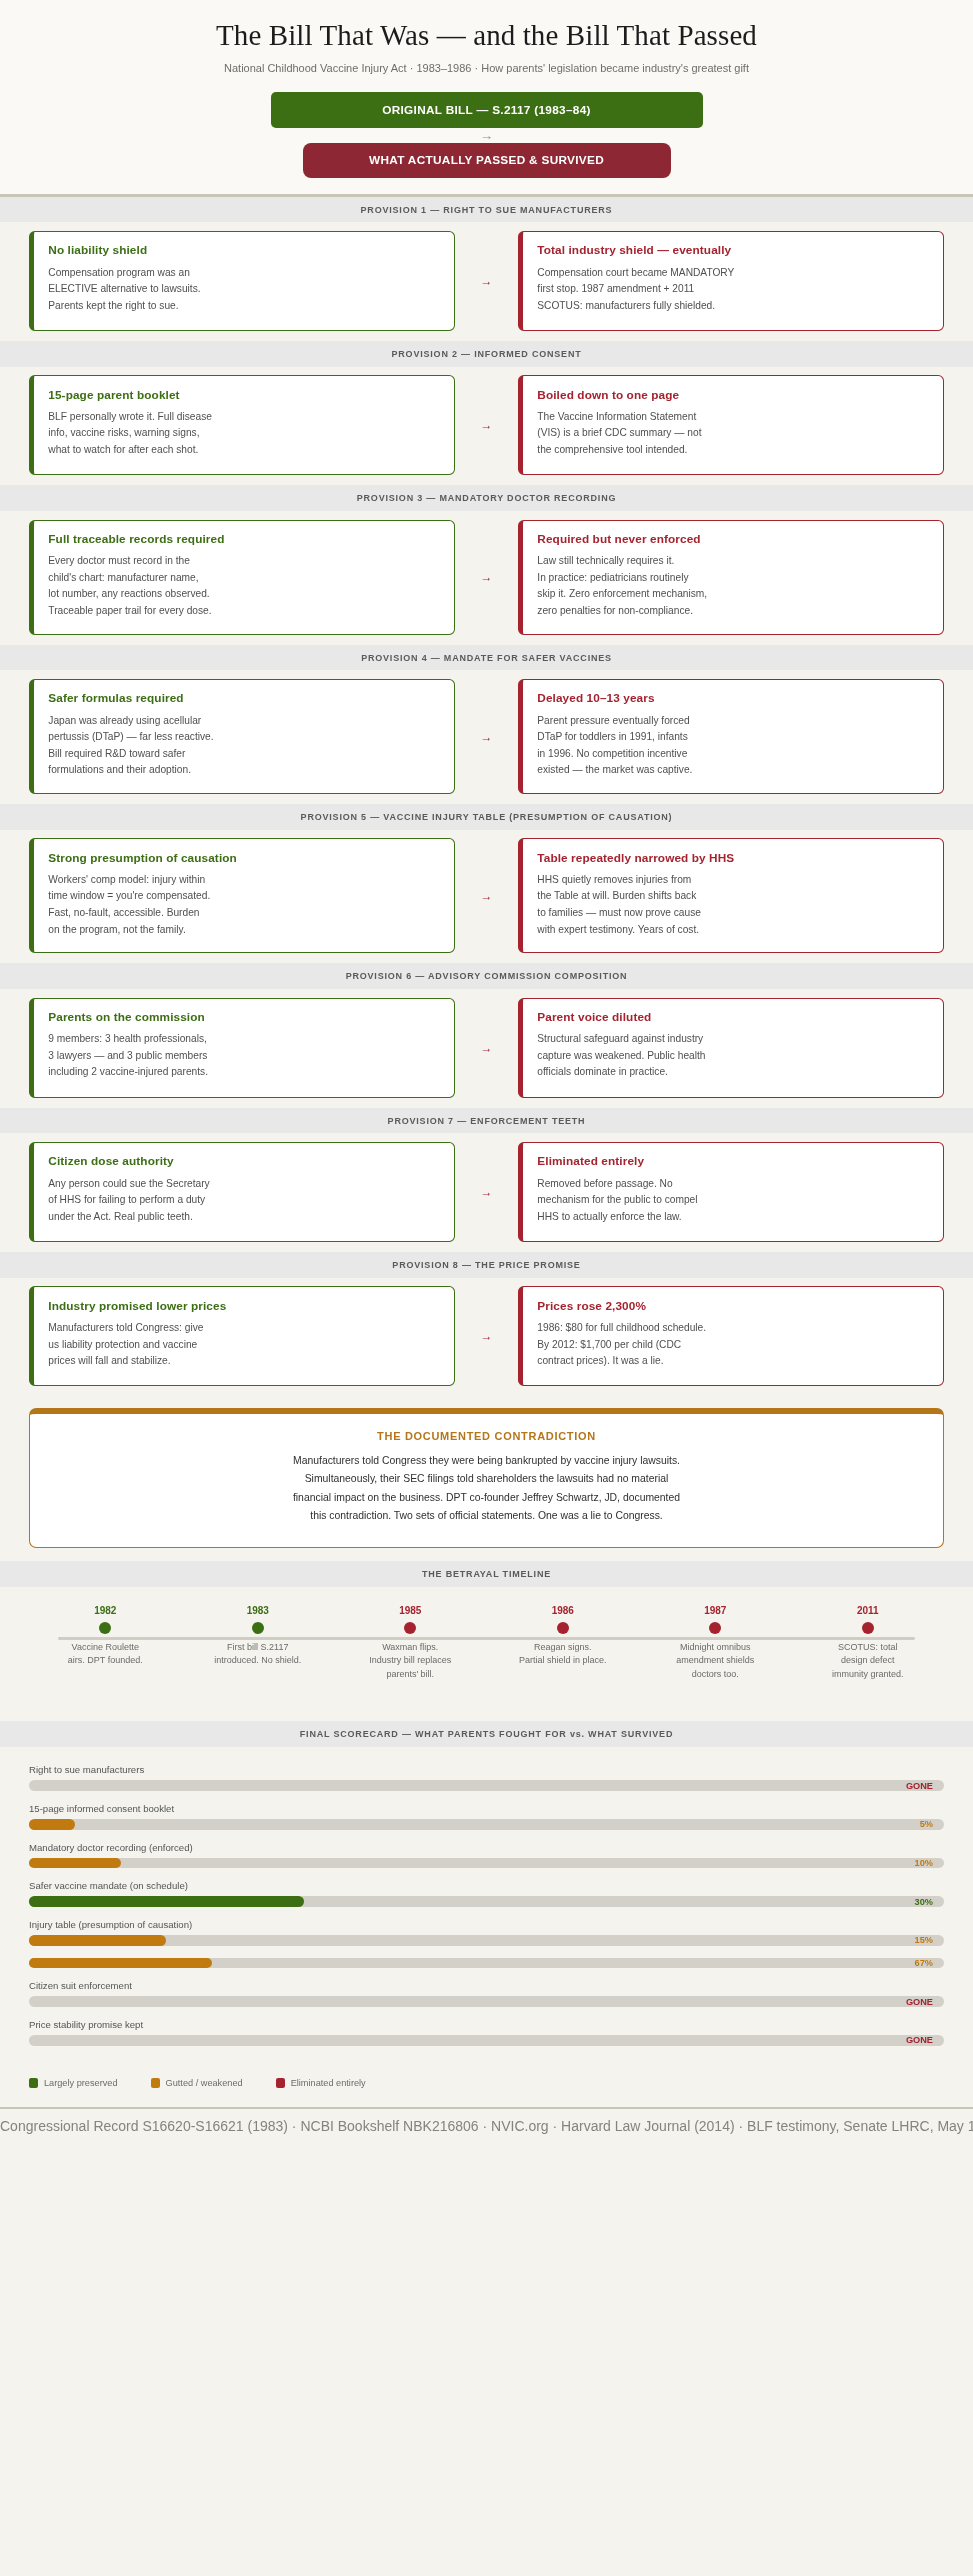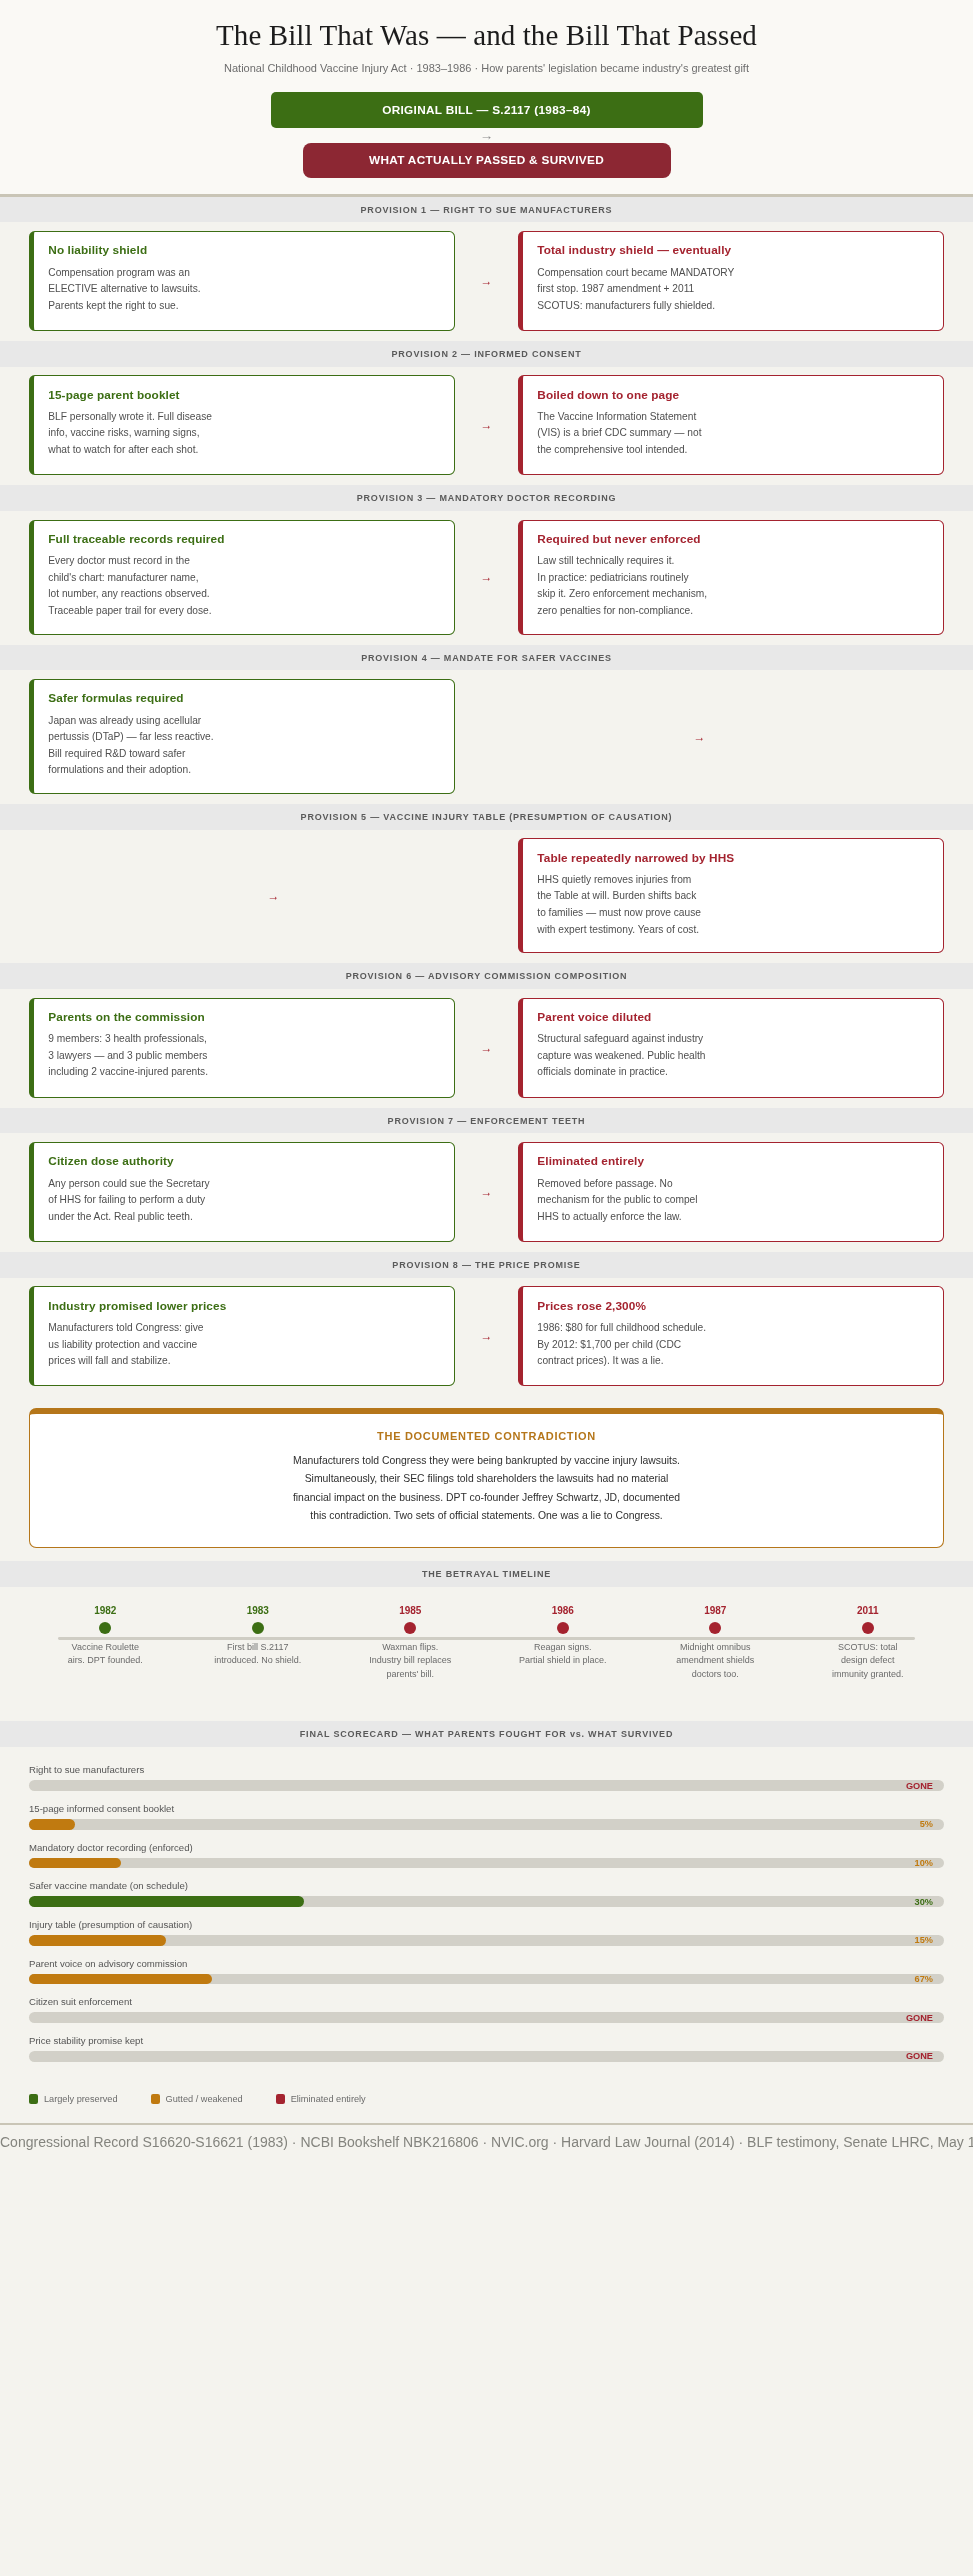--- a/index.html
+++ b/index.html
@@ -301,23 +301,37 @@
     <div class="band-label">PROVISION 4 — MANDATE FOR SAFER VACCINES</div>
     <div class="band-body">
       <div class="card card-green">
         <h3>Safer formulas required</h3>
         <p>Japan was already using acellular
 pertussis (DTaP) — far less reactive.
 Bill required R&amp;D toward safer
 formulations and their adoption.</p>
       </div>
       <div class="mid-arrow">→</div>
+      <div class="card card-red">
+        <h3>Delayed 10–13 years</h3>
+        <p>Parent pressure eventually forced
+DTaP for toddlers in 1991, infants
+in 1996. No competition incentive
+existed — the market was captive.</p>
+      </div>
     </div>
     <div class="band-label">PROVISION 5 — VACCINE INJURY TABLE (PRESUMPTION OF CAUSATION)</div>
     <div class="band-body">
+      <div class="card card-green">
+        <h3>Strong presumption of causation</h3>
+        <p>Workers' comp model: injury within
+time window = you're compensated.
+Fast, no-fault, accessible. Burden
+on the program, not the family.</p>
+      </div>
       <div class="mid-arrow">→</div>
       <div class="card card-red">
         <h3>Table repeatedly narrowed by HHS</h3>
         <p>HHS quietly removes injuries from
 the Table at will. Burden shifts back
 to families — must now prove cause
 with expert testimony. Years of cost.</p>
       </div>
     </div>
     <div class="band-label">PROVISION 6 — ADVISORY COMMISSION COMPOSITION</div>
@@ -459,21 +473,20 @@
         </div>
       </div>
       <div class="sc-row">
         <div class="sc-label">Injury table (presumption of causation)</div>
         <div class="sc-track">
           <div class="sc-fill f-orange" style="width:15%"></div>
           <div class="sc-val v-orange">15%</div>
         </div>
       </div>
       <div class="sc-row">
-        <div class="sc-label">Parent voice on advisory commission</div>
         <div class="sc-track">
           <div class="sc-fill f-orange" style="width:20%"></div>
           <div class="sc-val v-orange">67%</div>
         </div>
       </div>
       <div class="sc-row">
         <div class="sc-label">Citizen suit enforcement</div>
         <div class="sc-track">
           <div class="sc-val v-red">GONE</div>
         </div>

